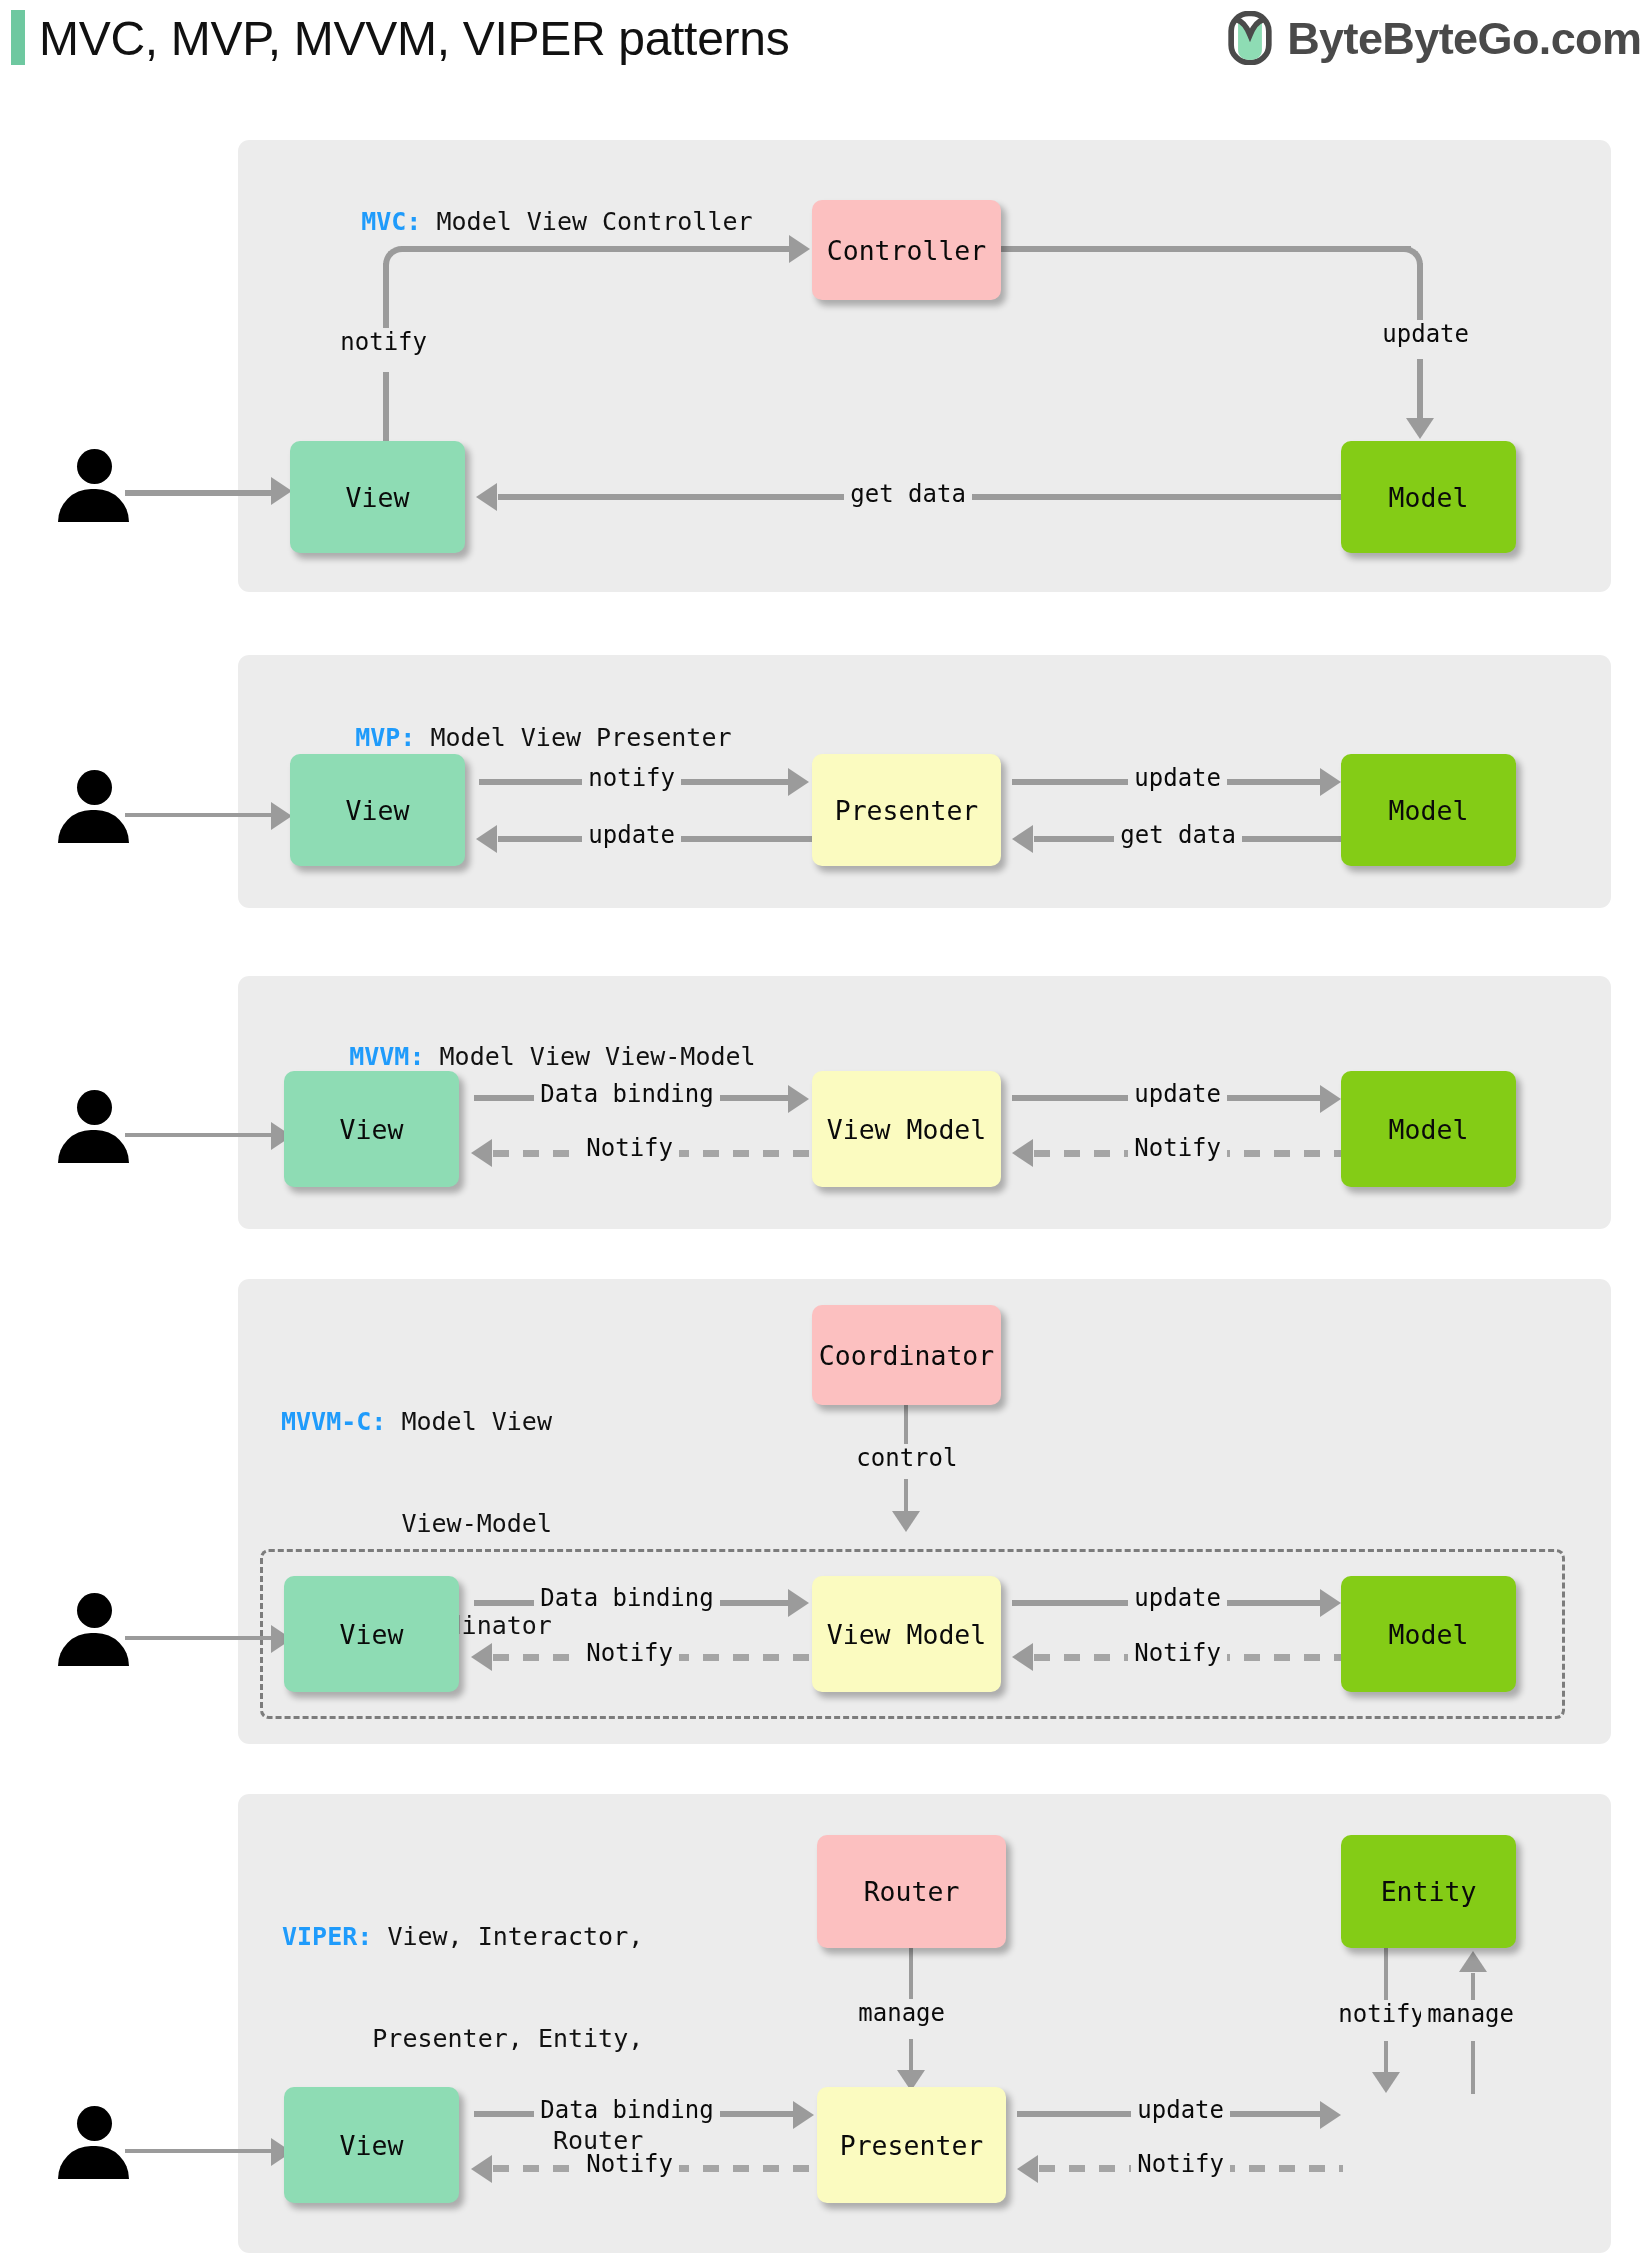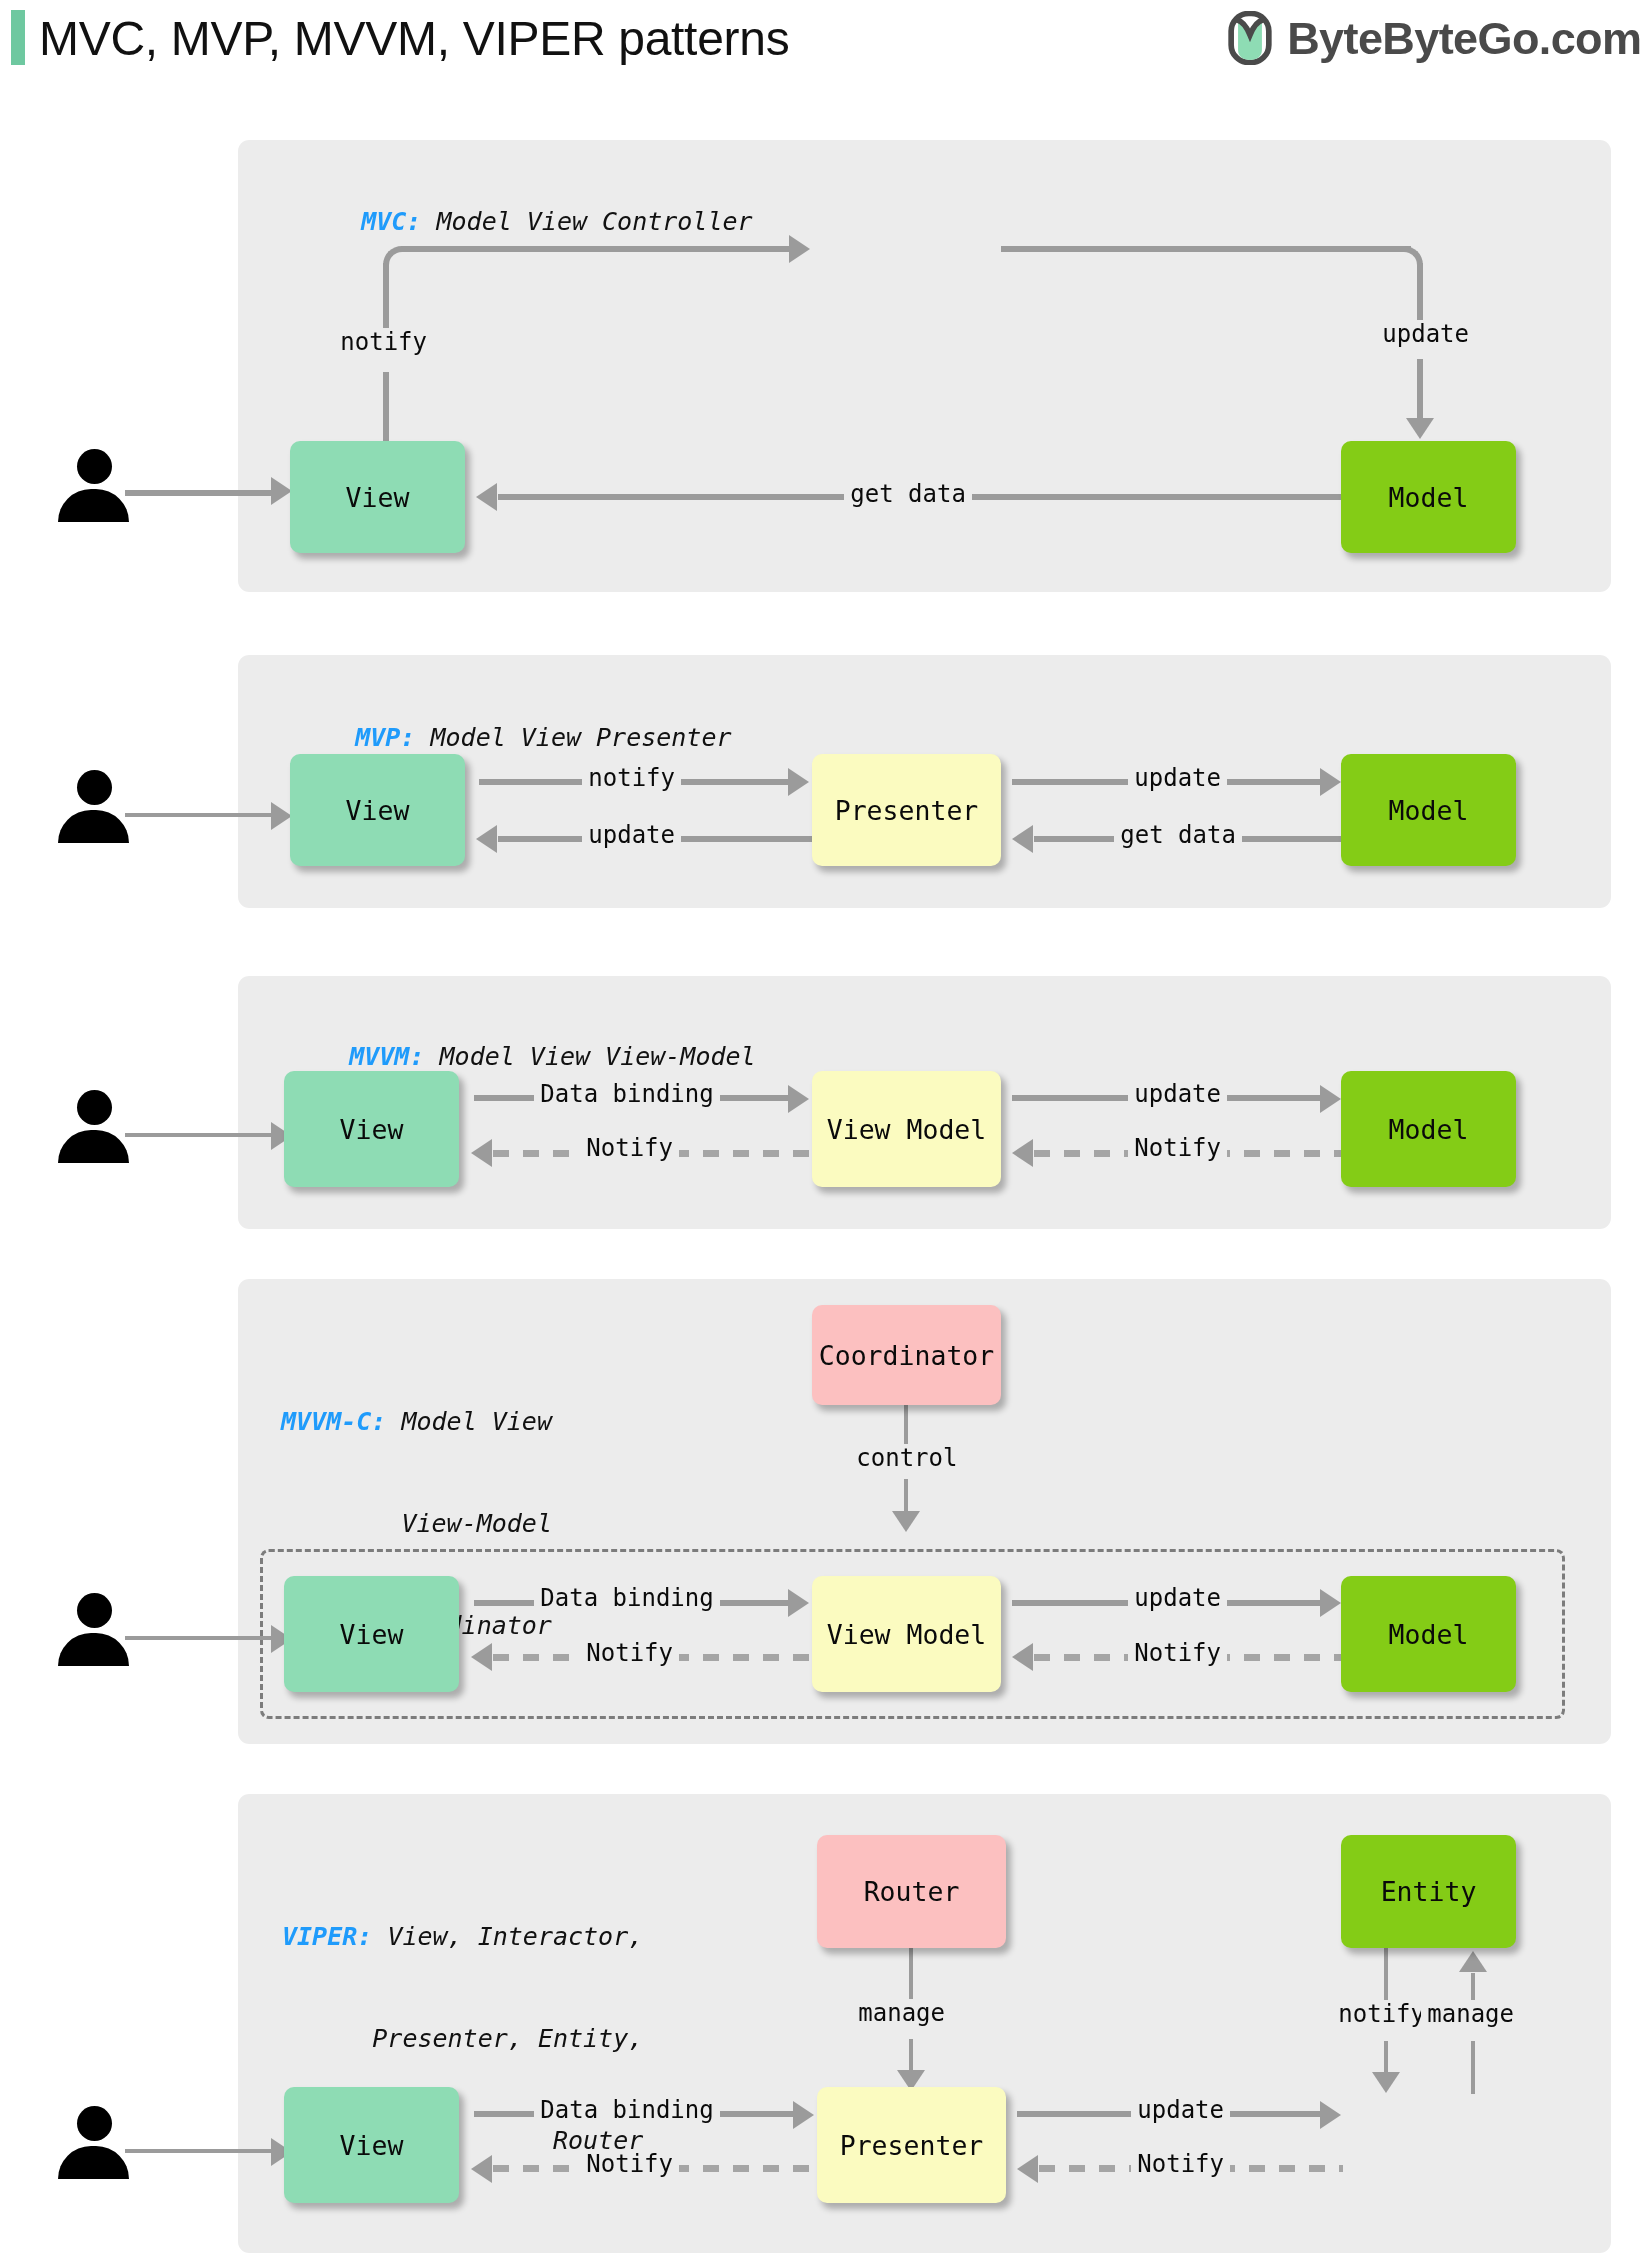--- a/index.html
+++ b/index.html
@@ -63,21 +63,20 @@
     border-radius: 11.3px;
   }
 
   .section-label {
     position: absolute;
     font-family: "DejaVu Sans Mono", "Liberation Mono", monospace;
     font-size: 25px;
     line-height: 34px;
     color: #111111;
     white-space: pre;
-    font-style: italic;
   }
   .section-label .code {
     color: #1f9bfb;
     font-weight: 700;
   }
   .section-label.multiline { text-align: right; }
 
   
   .node {
     position: absolute;
@@ -232,20 +231,23 @@
   <div class="person" style="left:57px; top:449px;">
     <div class="head"></div>
     <div class="body"></div>
   </div>
   <div class="hline" style="left:125px; top:490px; width:151px;"></div>
   <div class="arw right" style="left:271px; top:477px;"></div>
 
   <div class="node green" style="left:290px; top:441px; width:175px; height:112px;">
     <span>View</span>
   </div>
+  <div class="node pink" style="left:812px; top:200px; width:189px; height:100px;">
+    <span>Controller</span>
+  </div>
   <div class="node purple" style="left:1341px; top:441px; width:175px; height:112px;">
     <span>Model</span>
   </div>
 
   <div class="vline" style="left:383px; top:372px; width:6.3px; height:71px;"></div>
   <div class="edge-label" style="left:334px; top:328px;">notify</div>
   <div class="vline" style="left:383px; top:263px; width:6.3px; height:69px;"></div>
   <div class="elbow" style="left:383px; top:246px; width:19px; height:19px;"></div>
   <div class="hline" style="left:401px; top:246px; width:391px;"></div>
   <div class="arw right" style="left:789px; top:235px;"></div>

